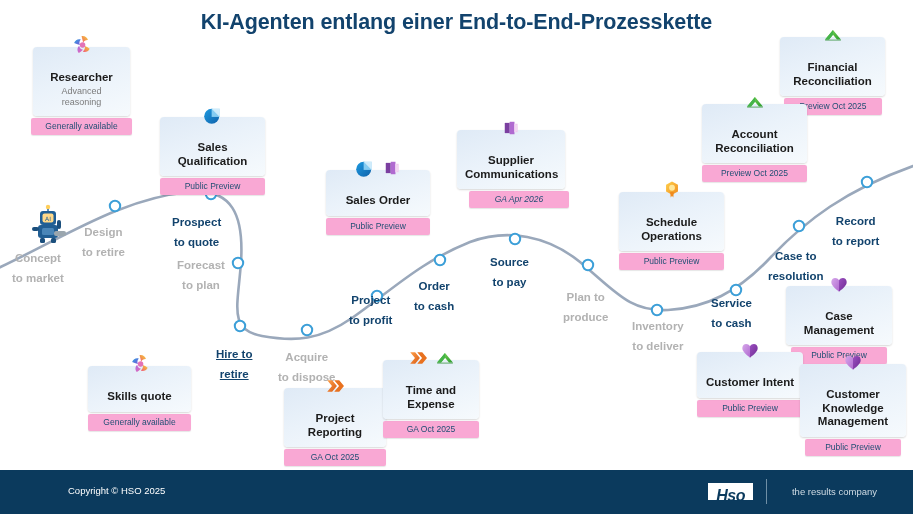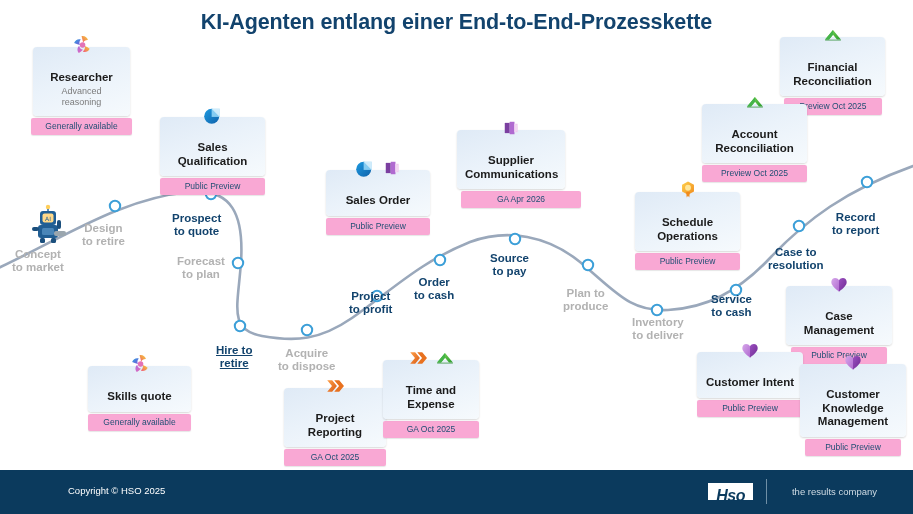--- a/index.html
+++ b/index.html
@@ -24,21 +24,21 @@
   }
 
   
   .curve-layer { position: absolute; left: 0; top: 0; width: 913px; height: 470px; }
 
   
   .stage-label {
     position: absolute;
     font-size: 11.5px;
     font-weight: bold;
-    line-height: 13px;
+    line-height: 20px;
     text-align: center;
     white-space: pre-line;
   }
   .stage-label.active { color: #12436d; }
   .stage-label.muted  { color: #b2b2b2; }
 
   
   .agent-card { position: absolute; }
   .card-body {
     position: relative;
@@ -272,21 +272,21 @@
             <svg class="ico" viewBox="0 0 24 24">
       <path d="M5.2 6.4h5.4v11.2H5.2z" fill="#7b3fa0"></path>
       <path d="M10.6 5.2h5.2v13.6h-5.2z" fill="#b06ad0"></path>
       <path d="M15.8 7.4h3.4v9.2h-3.4z" fill="#efc9ef"></path>
       <path d="M15.8 7.4c1.9 0 3.4 2 3.4 4.6s-1.5 4.6-3.4 4.6z" fill="#f3d6f3"></path>
             </svg>
           </div>
           <div class="card-title">Supplier
 Communications</div>
         </div>
-        <div class="card-badge" style="width: 120px; margin-left: 4px;">GA Apr 2026</div>
+        <div class="card-badge" style="width: 100px; margin-left: 12px; font-style: italic;">GA Apr 2026</div>
       </div>
       <div class="agent-card" style="left: 780px; top: 37px; width: 105px;">
         <div class="card-body">
           <div class="card-icons">
             <svg class="ico" viewBox="0 0 24 24">
       <defs>
         <linearGradient id="df1" x1="0" y1="0" x2="1" y2="1">
           <stop offset="0" stop-color="#7ed957"></stop>
                   <stop offset="1" stop-color="#2f9e2f"></stop>
         </linearGradient>
@@ -314,21 +314,21 @@
       <path d="M3.4 16.8l8.6-10.2 8.6 10.2-4.3 0-4.3-5.1-4.3 5.1z" fill="url(#df1)"></path>
       <path d="M3.4 16.8l8.6-10.2v5.1l-4.3 5.1z" fill="#45b44a"></path>
       <path d="M3.4 16.8h17.2v1.6H3.4z" fill="#2c8f34" opacity="0.5"></path>
             </svg>
           </div>
           <div class="card-title">Account
 Reconciliation</div>
         </div>
         <div class="card-badge" style="width: 105px; margin-left: 0px;">Preview Oct 2025</div>
       </div>
-      <div class="agent-card" style="left: 619px; top: 192px; width: 105px; margin-left: 16px;">
+      <div class="agent-card" style="left: 619px; top: 192px; width: 105px;">
         <div class="card-body">
           <div class="card-icons">
             <svg class="ico" viewBox="0 0 24 24">
       <defs>
         <linearGradient id="fs1" x1="0" y1="0" x2="1" y2="1">
           <stop offset="0" stop-color="#ffd24d"></stop>
                   <stop offset="1" stop-color="#f08a1c"></stop>
         </linearGradient>
       </defs>
       <path d="M12 2.6l6.5 3.6v7.4L12 17.2 5.5 13.6V6.2z" fill="url(#fs1)"></path>

